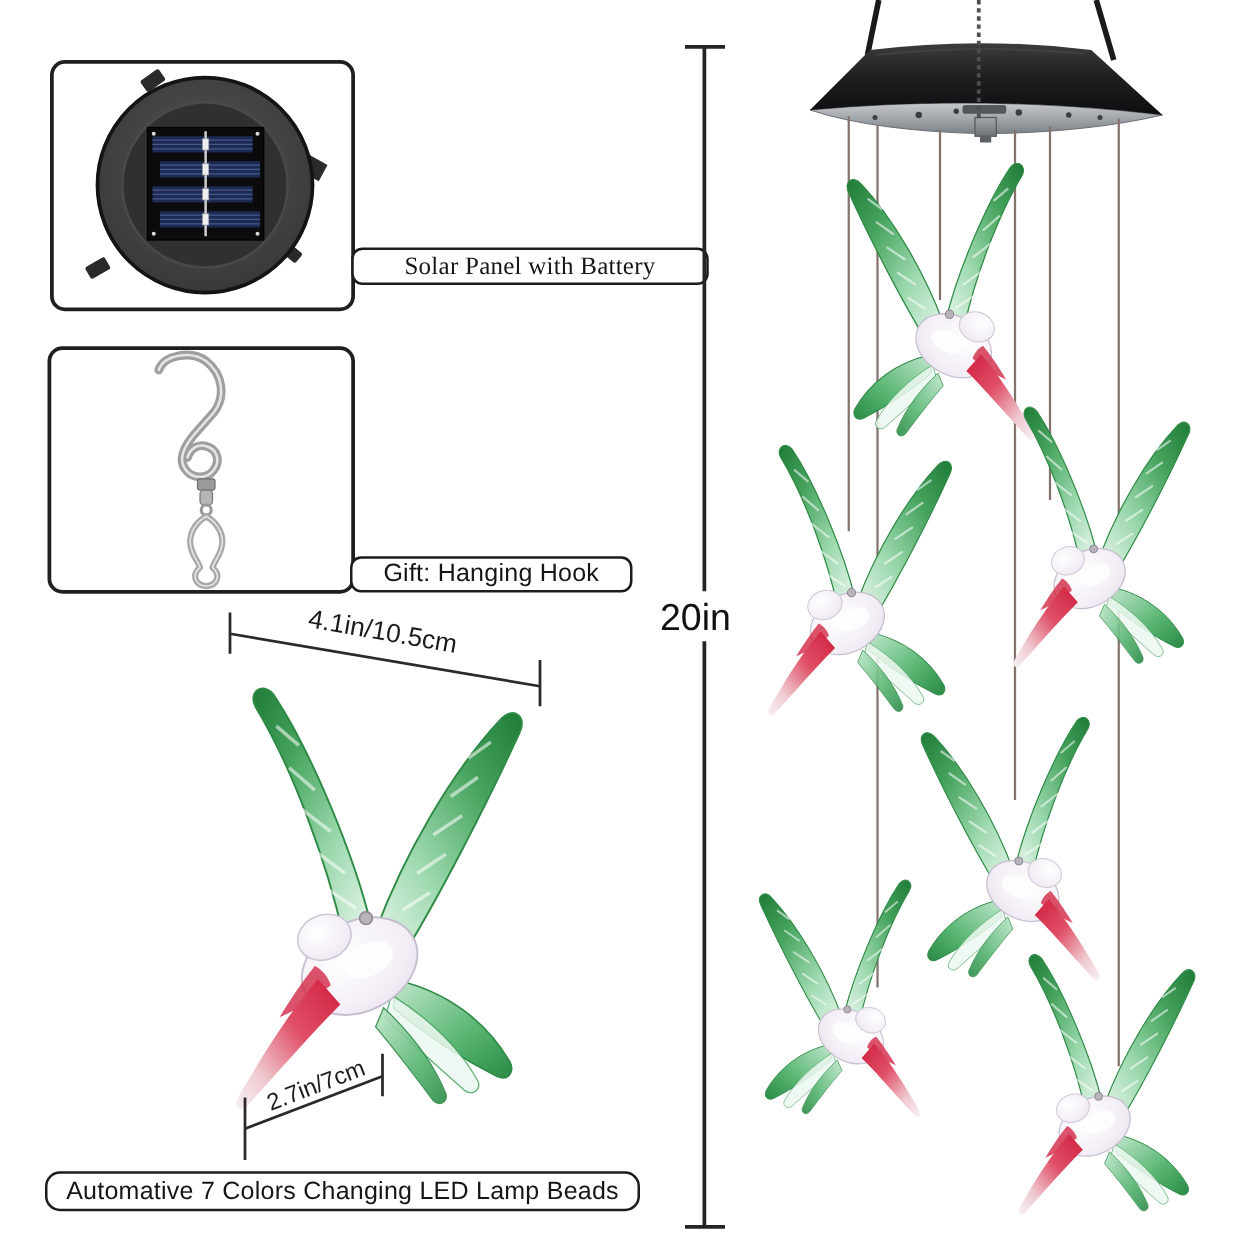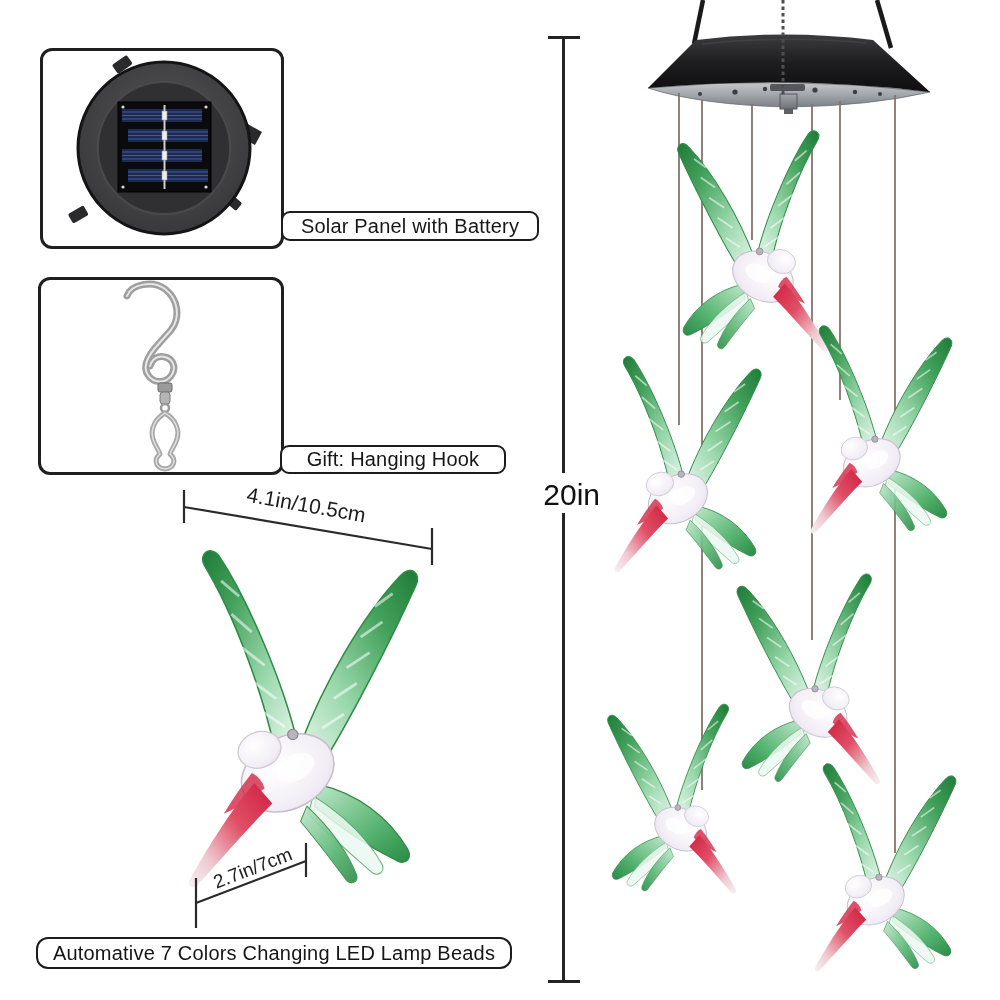--- a/index.html
+++ b/index.html
@@ -3,29 +3,29 @@
 <meta charset="utf-8">
 <style>
   html,body{margin:0;padding:0;background:#ffffff;}
   body{width:1000px;height:1000px;font-family:"Liberation Sans",sans-serif;}
   .canvas{position:relative;width:1000px;height:1000px;background:#fff;overflow:hidden;}
   .photo-box{position:absolute;box-sizing:border-box;border:3px solid #1f1f1f;border-radius:12px;background:#fff;overflow:hidden;}
   #box-solar{left:40px;top:48px;width:244px;height:201px;}
   #box-hook{left:38px;top:277px;width:246px;height:198px;}
   .label-pill{position:absolute;box-sizing:border-box;border:2.5px solid #1c1c1c;border-radius:9px;background:#fff;
     display:flex;align-items:center;justify-content:center;font-size:20px;color:#161616;white-space:nowrap;letter-spacing:0.2px;}
-  #label-solar{left:281px;top:211px;width:258px;height:30px;}
+  #label-solar{left:281px;top:198px;width:286px;height:30px;font-family:Liberation Serif, serif;}
   #label-hook{left:280px;top:445px;width:226px;height:29px;}
   #label-led{left:36px;top:937px;width:476px;height:32px;font-size:20px;border-radius:12px;}
   .dim-seg{position:absolute;background:#242424;}
   #dim20-seg1{left:562px;top:37px;width:3px;height:436px;}
   #dim20-seg2{left:562px;top:513px;width:3px;height:469px;}
   #dim20-capt{left:548px;top:36px;width:32px;height:3px;}
   #dim20-capb{left:548px;top:980px;width:32px;height:3px;}
-  #dim20-text{position:absolute;left:528px;top:478px;width:72px;text-align:right;font-size:30px;color:#111;}
+  #dim20-text{position:absolute;left:528px;top:478px;width:72px;text-align:left;font-size:30px;color:#111;}
   .figure-svg{position:absolute;}
   #bird-large-svg{left:120px;top:470px;width:360px;height:470px;}
   #chime-svg{left:585px;top:0px;width:415px;height:1000px;}
   svg text{font-family:"Liberation Sans",sans-serif;fill:#1c1c1c;}
 </style>
 </head>
 <body>
 
 <div class="canvas">
 

